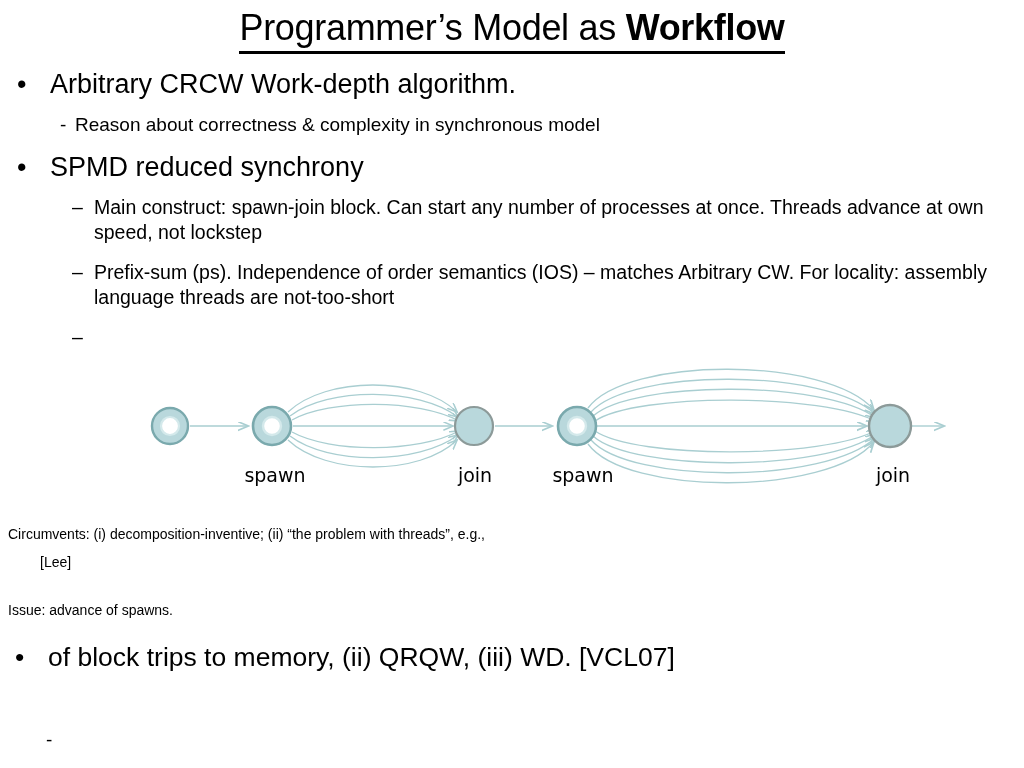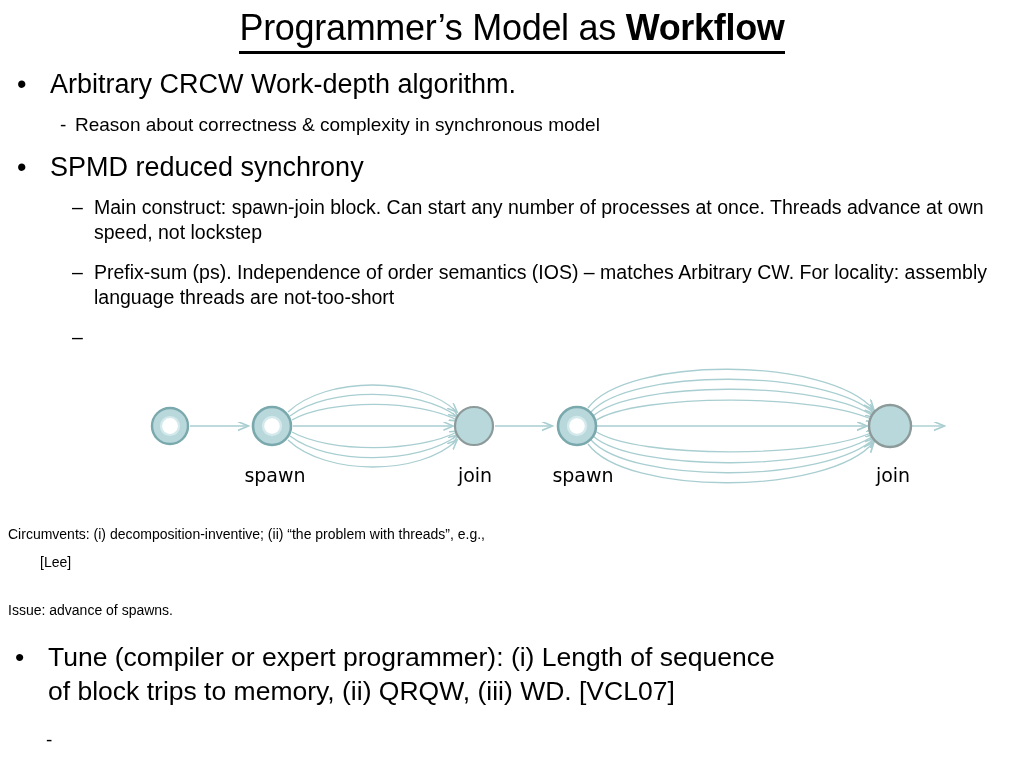--- a/index.html
+++ b/index.html
@@ -244,21 +244,20 @@
     <div class="dlabel" style="left:877px; top:104px;">join</div>
   </div>
 
   <div class="para" style="left:8px; top:521px;">Circumvents: (i) decomposition-inventive; (ii) “the problem with threads”, e.g.,</div>
   <div class="para" style="left:40px; top:549px;">[Lee]</div>
 
   <div class="para" style="left:8px; top:597px;">Issue: advance of spawns.</div>
 
   <div class="b3" style="left:48px; top:640px;">
     <span class="bullet-dot">•</span>
-    <div>Tune (compiler or expert programmer): (i) Length of sequence</div>
     <div>of block trips to memory, (ii)  QRQW, (iii) WD. [VCL07]</div>
   </div>
 
   <div class="b4" style="left:64px; top:727px;">
     <span class="dash-mark">-</span>
   </div>
 
 </div>
 
 </body></html>

